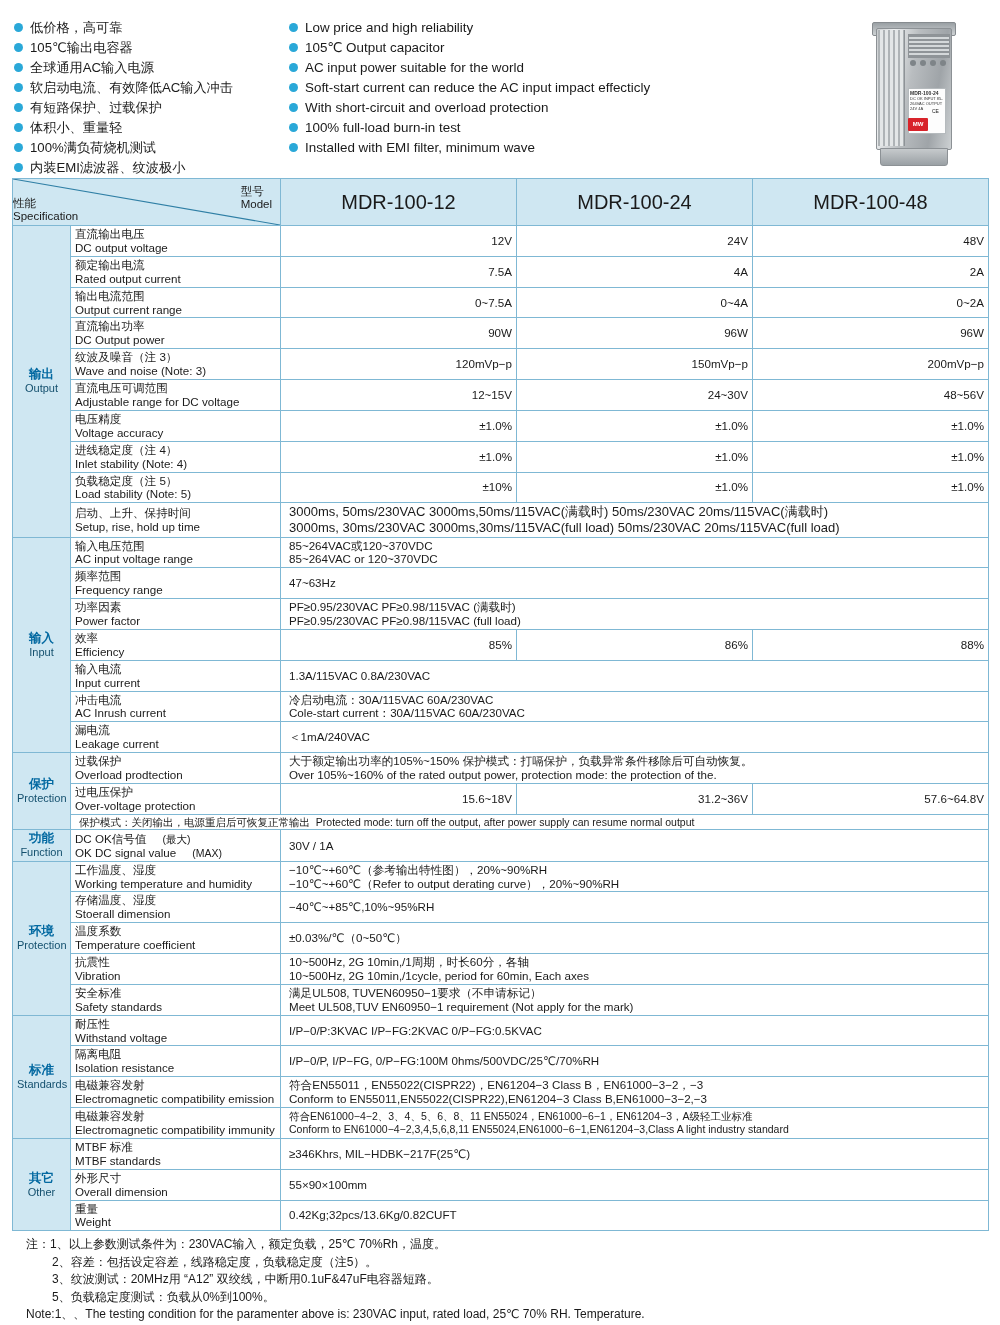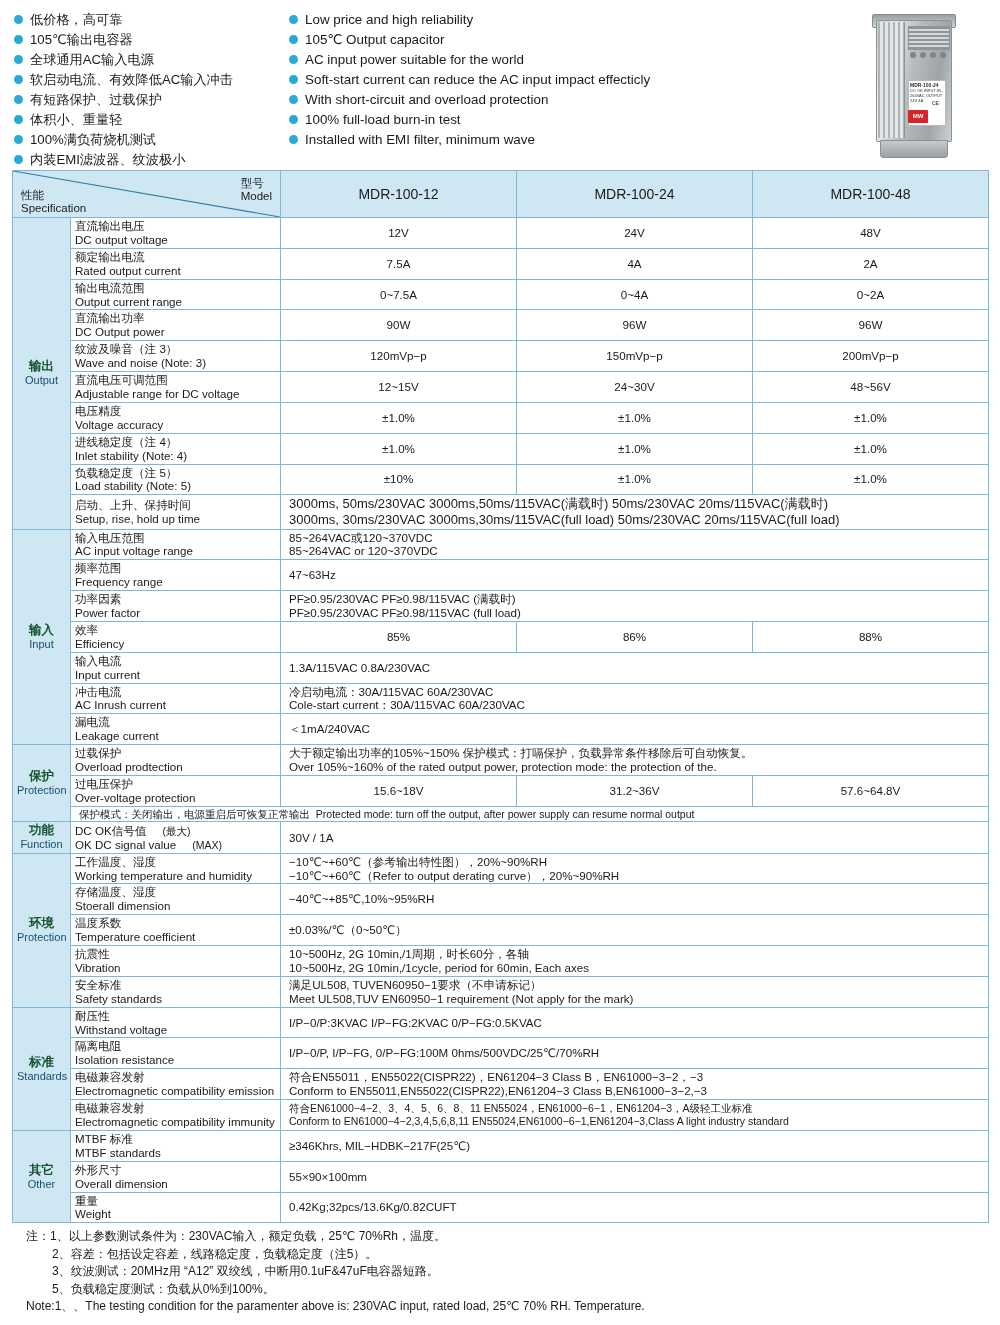--- a/index.html
+++ b/index.html
@@ -1,17 +1,17 @@
 <!DOCTYPE html>
 <html><head>
 <meta charset="utf-8">
 <style>
   html,body{margin:0;padding:0;background:#fff;}
   body{width:1000px;height:1325px;font-family:"Liberation Sans","DejaVu Sans",sans-serif;color:#1a1a1a;}
-  .page{position:relative;width:1000px;height:1325px;box-sizing:border-box;padding:10px 12px 6px 12px;}
+  .page{position:relative;width:1000px;height:1325px;box-sizing:border-box;padding:18px 12px 6px 12px;}
 
   
   .features{display:flex;align-items:flex-start;height:160px;}
   .feat-col{width:275px;}
   .feat-col.en{width:430px;}
   .feat-row{display:flex;align-items:flex-start;height:20px;line-height:20px;font-size:13.2px;}
   .feat-row.en{font-size:13.4px;}
   .bullet{width:9px;height:9px;border-radius:50%;background:#2aa8d8;margin:5px 7px 0 2px;flex:0 0 auto;}
   .feat-txt{white-space:nowrap;}
   .prod-img{flex:1 1 auto;display:flex;justify-content:flex-end;align-items:flex-start;padding-right:16px;}
@@ -28,33 +28,33 @@
   .din .screws{position:absolute;left:48px;top:42px;width:36px;height:10px;display:flex;justify-content:space-between;}
   .din .screws i{display:block;width:6px;height:6px;border-radius:50%;background:#7e8488;}
   .din .foot{position:absolute;left:18px;top:130px;width:66px;height:16px;background:linear-gradient(180deg,#c6cacc,#9aa0a4);border:1px solid #8c9195;border-radius:0 0 3px 3px;}
   .din .ce{position:absolute;left:70px;top:90px;font-size:5px;color:#222;}
 
   
   table.spec{border-collapse:collapse;width:976px;table-layout:fixed;font-size:11.6px;}
   table.spec td{border:1px solid #7fb8d4;padding:1px 4px;vertical-align:middle;line-height:1.2;}
   .c-head{background:#cfe7f2;height:44px;position:relative;}
   .c-sec{background:#cfe7f2;text-align:center;font-size:12.5px;}
-  .c-sec .cn{display:block;font-weight:bold;color:#14532d;}
+  .c-sec .cn{display:block;font-weight:bold;color:#0369a1;}
   .c-sec .en{display:block;font-size:11px;color:#14506e;}
   .c-param{width:268px;padding-left:6px;}
   .c-param .cn{display:block;}
   .c-param .en{display:block;}
-  .val{text-align:center;}
+  .val{text-align:right;}
   .val.left{text-align:left;padding-left:8px;}
   .hline{display:block;}
-  .model{text-align:center;font-size:14px;}
+  .model{text-align:center;font-size:20px;}
   .hcell{position:relative;height:44px;padding:0;}
   .hcell .diag{position:absolute;left:0;top:0;width:100%;height:100%;}
   .hcell .mtxt{position:absolute;right:8px;top:6px;text-align:left;font-size:11.5px;line-height:1.15;}
-  .hcell .stxt{position:absolute;left:8px;bottom:2px;text-align:left;font-size:11.5px;line-height:1.15;}
+  .hcell .stxt{position:absolute;left:0;bottom:2px;text-align:left;font-size:11.5px;line-height:1.15;}
   .two{font-size:13px;}
   .small{font-size:10.5px;margin-left:16px;}
 
   
   .notes{margin-top:5px;font-size:12px;line-height:1.45;padding-left:14px;}
   .notes div{white-space:nowrap;}
   .notes .ind{padding-left:26px;}
 </style>
 </head>
 <body>

